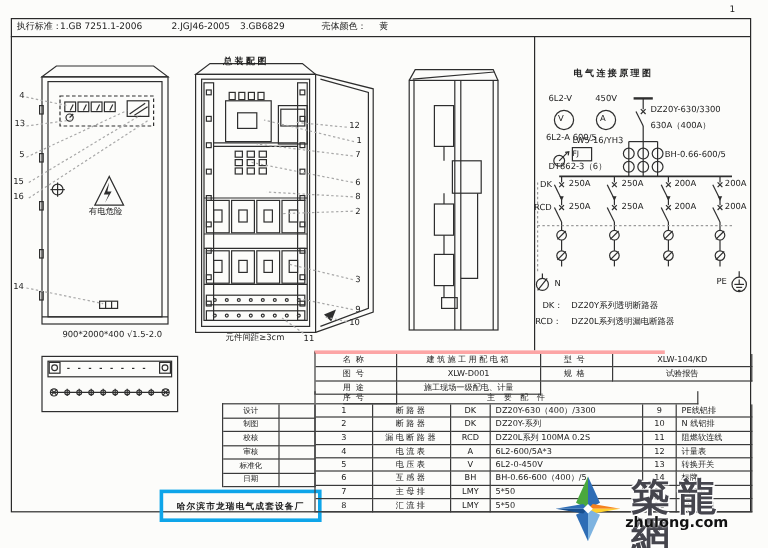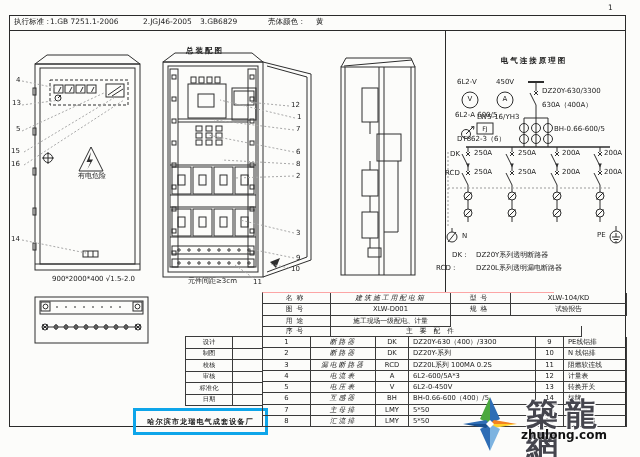--- a/index.html
+++ b/index.html
@@ -5,30 +5,30 @@
   html,body{margin:0;padding:0;background:#fff;}
   .sheet{position:relative;width:640px;height:457px;background:#fcfcfa;
          font-family:"DejaVu Sans","Liberation Sans",sans-serif;color:#222;overflow:hidden;}
   .abs{position:absolute;}
   .frame{left:9px;top:15px;width:615px;height:410px;border:1px solid #2a2a2a;}
   .hline{left:9px;top:30px;width:616px;border-top:1px solid #2a2a2a;height:0;}
   .vdiv{left:445px;top:30px;height:262px;border-left:1px solid #2a2a2a;width:0;}
   .lbl{font-size:7px;line-height:1.1;white-space:nowrap;}
   .lbl8{font-size:7.5px;line-height:1.1;white-space:nowrap;}
   .bold{font-weight:bold;margin-top:15px;}
-  .ctr{text-align:center;}
+  .ctr{text-align:left;}
   .grid{display:grid;box-sizing:border-box;}
   .cell{border-right:1px solid #3a3a3a;border-bottom:1px solid #3a3a3a;
         display:flex;align-items:center;justify-content:center;
         font-size:6.8px;white-space:nowrap;overflow:hidden;box-sizing:border-box;}
-  .cell.cn{letter-spacing:2px;font-style:italic;}
+  .cell.cn{letter-spacing:2px;}
   .cell.lab{letter-spacing:4px;}
   .cell.left{justify-content:flex-start;padding-left:4px;}
   .tbl-head{left:262px;top:292px;width:292px;grid-template-columns:68px 120px 60px 116px;
-            grid-auto-rows:11.25px;border-left:1px solid #3a3a3a;border-top:1px solid #fca5a5;}
+            grid-auto-rows:11.25px;border-left:1px solid #3a3a3a;border-top:3px solid #fca5a5;}
   .tbl-sub{left:262px;top:325.75px;width:364px;grid-template-columns:68px 296px;
            grid-auto-rows:11.25px;border-left:1px solid #3a3a3a;}
   .tbl-parts{left:262px;top:337px;width:364px;grid-template-columns:48px 65px 33px 127px 28px 63px;
              grid-auto-rows:11.25px;border-left:1px solid #3a3a3a;}
   .tblock{left:185px;top:336px;width:77px;grid-template-columns:47px 30px;
           grid-auto-rows:11.5px;border-left:1px solid #3a3a3a;border-top:1px solid #3a3a3a;}
   .tblock .cell{font-size:6.3px;}
   .factory{left:133px;top:408px;width:129px;height:21px;border:3px solid #0ea5e9;
            display:flex;align-items:center;justify-content:center;font-size:7.2px;letter-spacing:1px;font-weight:bold;}
   .shift{transform:translateX(-45px);letter-spacing:7px;}
@@ -381,21 +381,21 @@
   <span class="abs lbl" style="left:562px;top:150px">200A</span>
   <span class="abs lbl" style="left:604px;top:150px">200A</span>
   <span class="abs lbl" style="left:474px;top:169px">250A</span>
   <span class="abs lbl" style="left:518px;top:169px">250A</span>
   <span class="abs lbl" style="left:562px;top:169px">200A</span>
   <span class="abs lbl" style="left:604px;top:169px">200A</span>
   <span class="abs lbl" style="left:462px;top:233px">N</span>
   <span class="abs lbl" style="left:597px;top:232px">PE</span>
   <span class="abs lbl" style="left:452px;top:252px">DK：</span>
   <span class="abs lbl" style="left:476px;top:252px">DZ20Y系列透明断路器</span>
-  <span class="abs lbl" style="left:436px;top:265px">RCD：</span>
+  <span class="abs lbl" style="left:446px;top:265px">RCD：</span>
   <span class="abs lbl" style="left:476px;top:265px">DZ20L系列透明漏电断路器</span>
 
   <div class="abs grid tblock">
     <div class="cell">设计</div>
       <div class="cell"></div>
     <div class="cell">制图</div>
       <div class="cell"></div>
     <div class="cell">校核</div>
       <div class="cell"></div>
     <div class="cell">审核</div>

